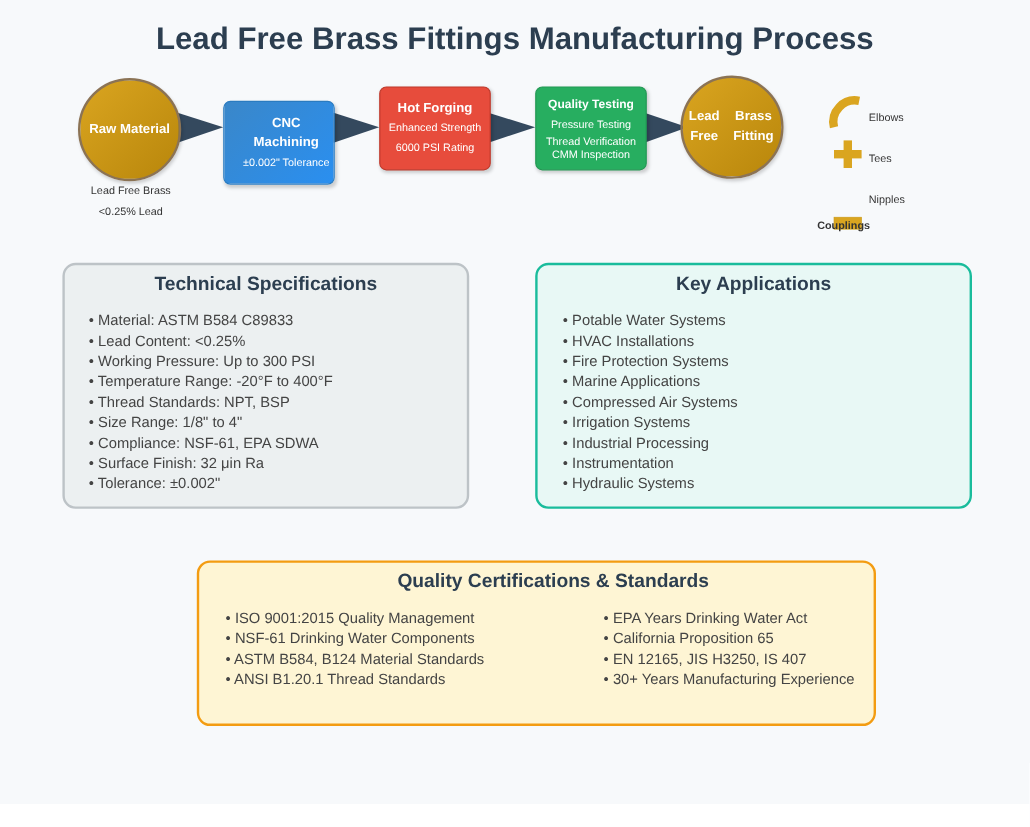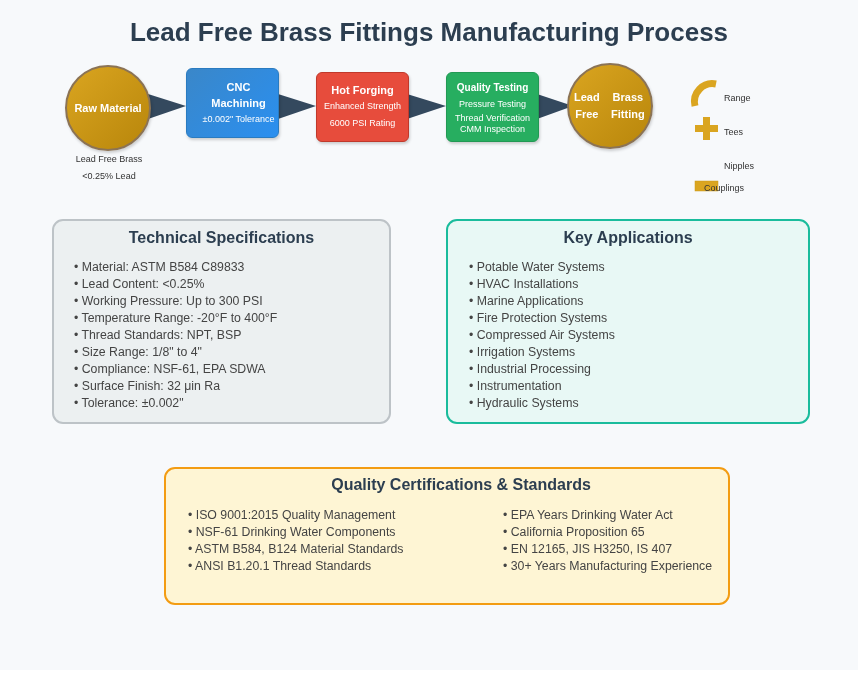--- a/index.html
+++ b/index.html
@@ -75,21 +75,21 @@
     </g>
     <rect x="695" y="181" width="23" height="10" fill="#daa520" stroke="#c99a18" stroke-width="0.5"></rect>
   </svg>
 
   <div class="node-circle" style="left:65px; top:65px; font-size:11px;">
     <span>Raw Material</span>
   </div>
   <div class="caption" style="left:49px; top:154px;">Lead Free Brass</div>
   <div class="caption" style="left:49px; top:171px;">&lt;0.25% Lead</div>
 
-  <div class="node-box box-cnc" style="left:186px; top:68px;padding-left:12px;">
+  <div class="node-box box-cnc" style="left:186px; top:84px;padding-left:12px;">
     <span class="nb-title">CNC</span>
     <span class="nb-title">Machining</span>
     <span class="nb-sub">±0.002" Tolerance</span>
   </div>
 
   <div class="node-box box-forge" style="left:316px; top:72px;">
     <span class="nb-title">Hot Forging</span>
     <span class="nb-sub">Enhanced Strength</span>
     <span class="nb-sub">6000 PSI Rating</span>
   </div>
@@ -99,24 +99,24 @@
     <span class="nb-sub">Pressure Testing</span>
     <span class="nb-sub tight">Thread Verification</span>
     <span class="nb-sub tight">CMM Inspection</span>
   </div>
 
   <div class="node-circle" style="left:567px; top:63px; font-size:11px;">
     <span>Lead Free</span>
     <span>Brass Fitting</span>
   </div>
 
-  <div class="legend-label" style="left:724px; top:93px;">Range</div>
+  <div class="legend-label" style="left:724px; top:93px;">Elbows</div>
   <div class="legend-label" style="left:724px; top:127px;">Tees</div>
   <div class="legend-label" style="left:724px; top:161px;">Nipples</div>
-  <div class="legend-label" style="left:704px; top:183px;">Couplings</div>
+  <div class="legend-label" style="left:681px; top:183px;font-weight:bold;">Couplings</div>
 
   <div class="panel panel-specs">
     <div class="panel-title" style="top:8px;">Technical Specifications</div>
     <ul class="list" style="left:20px; top:38px;">
       <li>Material: ASTM B584 C89833</li>
       <li>Lead Content: &lt;0.25%</li>
       <li>Working Pressure: Up to 300 PSI</li>
       <li>Temperature Range: -20°F to 400°F</li>
       <li>Thread Standards: NPT, BSP</li>
       <li>Size Range: 1/8" to 4"</li>
@@ -124,22 +124,22 @@
       <li>Surface Finish: 32 μin Ra</li>
       <li>Tolerance: ±0.002"</li>
     </ul>
   </div>
 
   <div class="panel panel-apps">
     <div class="panel-title" style="top:8px;">Key Applications</div>
     <ul class="list" style="left:21px; top:38px;">
       <li>Potable Water Systems</li>
       <li>HVAC Installations</li>
+      <li>Fire Protection Systems</li>
       <li>Marine Applications</li>
-      <li>Fire Protection Systems</li>
       <li>Compressed Air Systems</li>
       <li>Irrigation Systems</li>
       <li>Industrial Processing</li>
       <li>Instrumentation</li>
       <li>Hydraulic Systems</li>
     </ul>
   </div>
 
   <div class="panel panel-cert">
     <div class="panel-title" style="top:7px;padding-left:28px;">Quality Certifications &amp; Standards</div>

